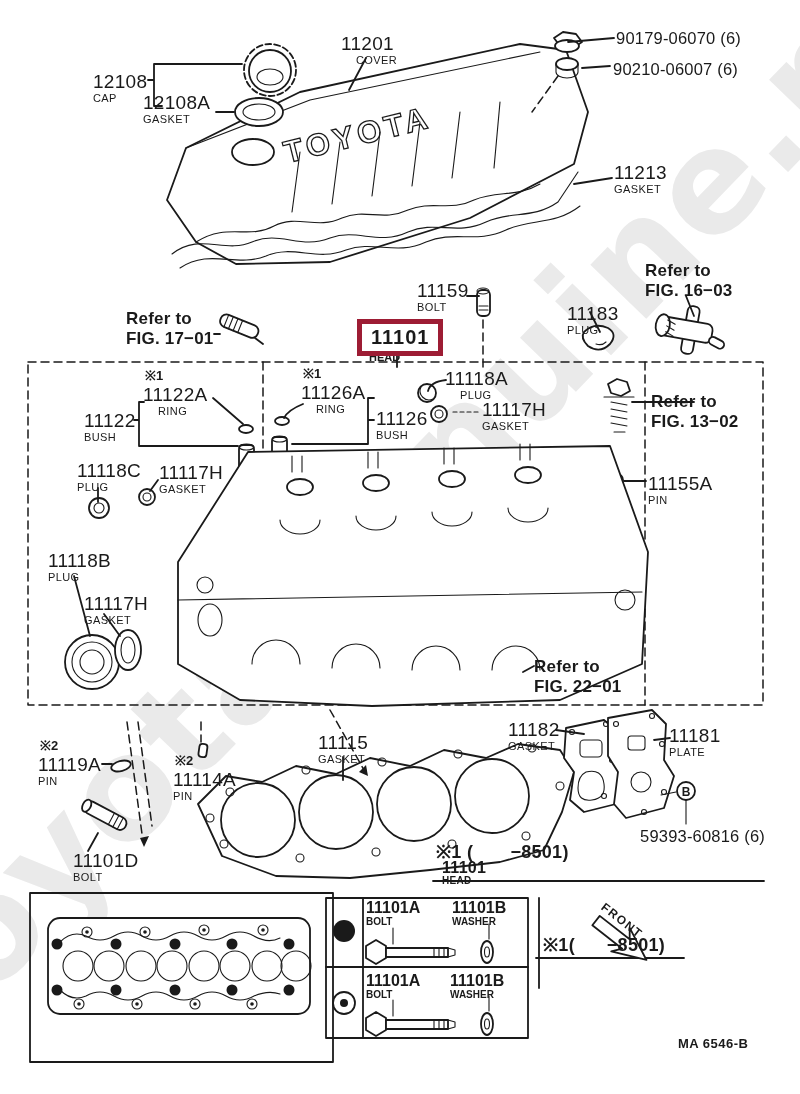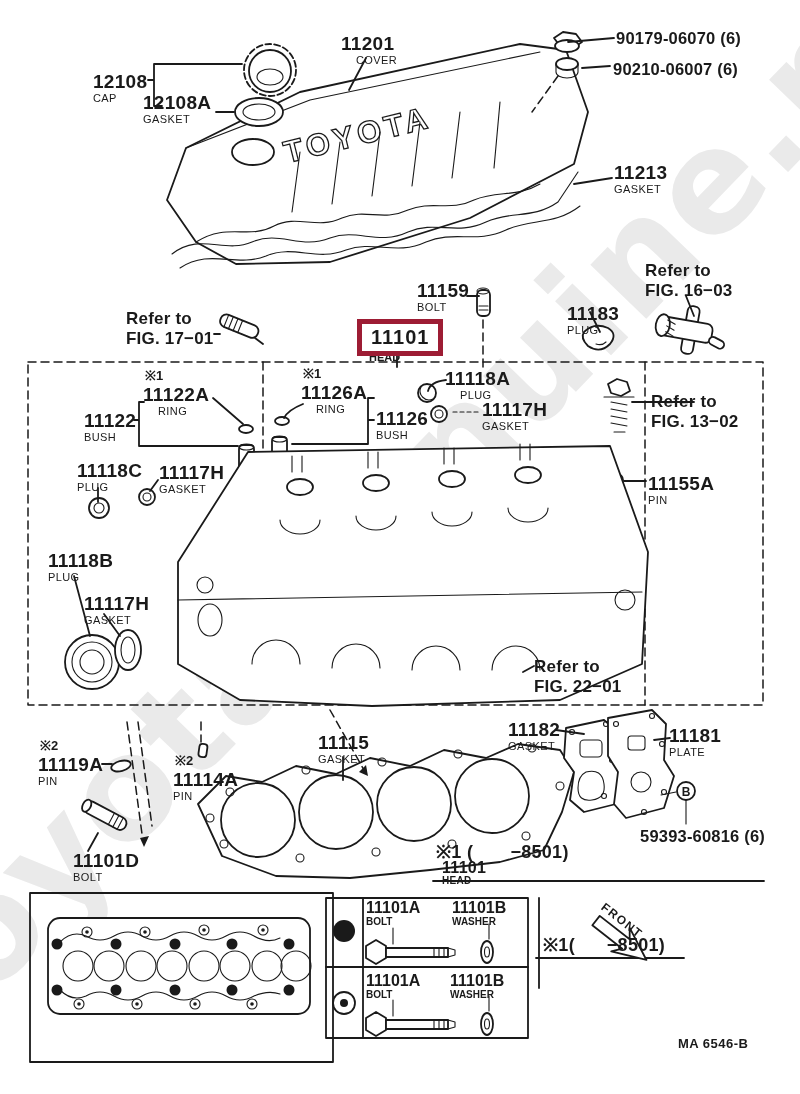--- a/index.html
+++ b/index.html
@@ -14,22 +14,22 @@
   .art .fw{fill:#fff}
   .art .fill{fill:#1a1a1a;stroke:none}
   .art .thin{stroke-width:1.1}
   .art .dash{stroke-dasharray:8 5;stroke-width:1.5}
   .art .dot{stroke-dasharray:4 3;stroke-width:1.2}
   .art text{stroke:none;fill:#1a1a1a;font-family:"Liberation Sans",sans-serif}
   .art .logo{fill:none;stroke:#1a1a1a;stroke-width:1.3;font-weight:bold;font-size:31px;letter-spacing:4px}
   .art .fronttxt{font-size:12px;font-weight:bold;letter-spacing:1.5px;fill:#1a1a1a}
   .art .bmark{font-size:12px;font-weight:bold;fill:#1a1a1a}
   .plabel{position:absolute;z-index:2;line-height:1}
-  .num{font-weight:bold;font-size:19px;letter-spacing:.3px}
-  .num-sm{font-weight:bold;font-size:16.5px;letter-spacing:.2px}
+  .num{font-weight:normal;font-size:19px;letter-spacing:.3px}
+  .num-sm{font-weight:normal;font-size:16.5px;letter-spacing:.2px}
   .nm{font-weight:normal;font-size:11px;margin-top:2px;letter-spacing:.4px}
   .pre{font-weight:bold;font-size:13px;margin-bottom:3px;margin-left:2px}
   .ind{margin-left:15px}
   .ref{position:absolute;z-index:2;font-weight:bold;font-size:17px;line-height:1.18;letter-spacing:.2px}
   .headbox{position:absolute;left:357px;top:319px;border:5px solid #9d1c34;background:#fff;
        padding:2px 9px;z-index:3}
   .hb-num{font-weight:bold;font-size:20px;letter-spacing:1px}
   .hb-name{position:absolute;left:369px;top:351px;font-weight:bold;font-size:11px;z-index:2}
   .note{position:absolute;z-index:2;font-weight:bold;font-size:18px;letter-spacing:.3px;
        display:flex;align-items:center;white-space:pre}

